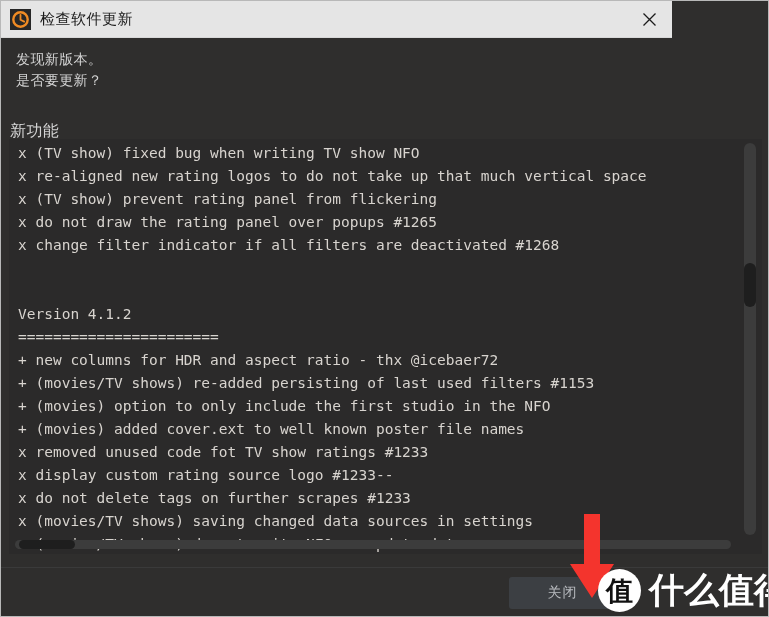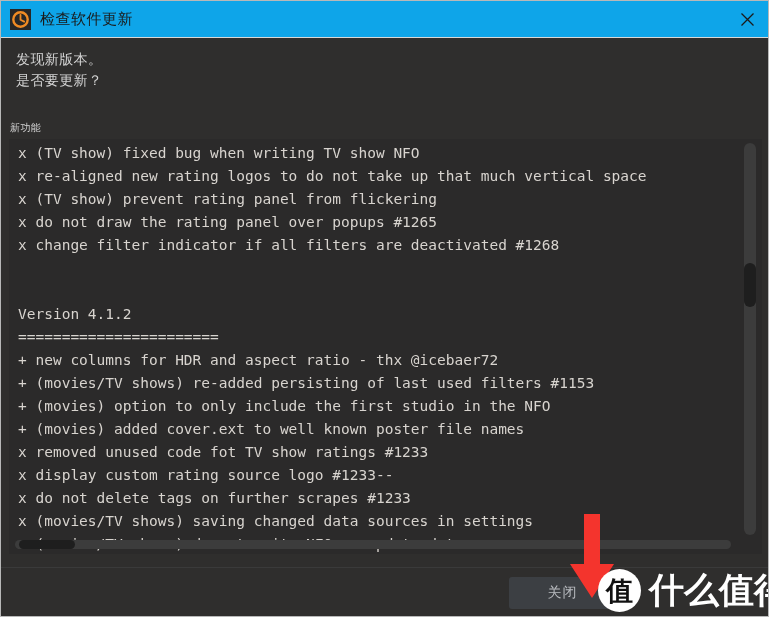--- a/index.html
+++ b/index.html
@@ -22,23 +22,23 @@
     background: #2f2e2d;
     box-sizing: border-box;
     border: 1px solid #b8b8b8;
     overflow: hidden;
   }
 
   
   #titlebar {
     position: absolute;
     left: 0; top: 0;
-    width: 769px;
+    width: 671px;
     height: 37px;
-    background: #0ea5e9;
+    background: #e5e5e5;
     border-bottom: 1px solid #d8d8d8;
     box-sizing: border-box;
   }
   #app-icon {
     position: absolute;
     left: 9px; top: 8px;
     width: 21px; height: 21px;
     background: #272727;
     display: block;
   }
@@ -74,21 +74,21 @@
     font-family: "DejaVu Sans", sans-serif;
     white-space: nowrap;
     letter-spacing: 0.4px;
   }
   #msg-1 { top: 50px; }
   #msg-2 { top: 71px; font-family: Liberation Mono, monospace; }
   #section-label {
     position: absolute;
     left: 9px;
     top: 120px;
-    font-size: 10px;
+    font-size: 16px;
     color: #d4d4d4;
     font-family: "DejaVu Sans", sans-serif;
     white-space: nowrap;
     letter-spacing: 0.4px;
   }
 
   
   #changelog-pane {
     position: absolute;
     left: 8px;

